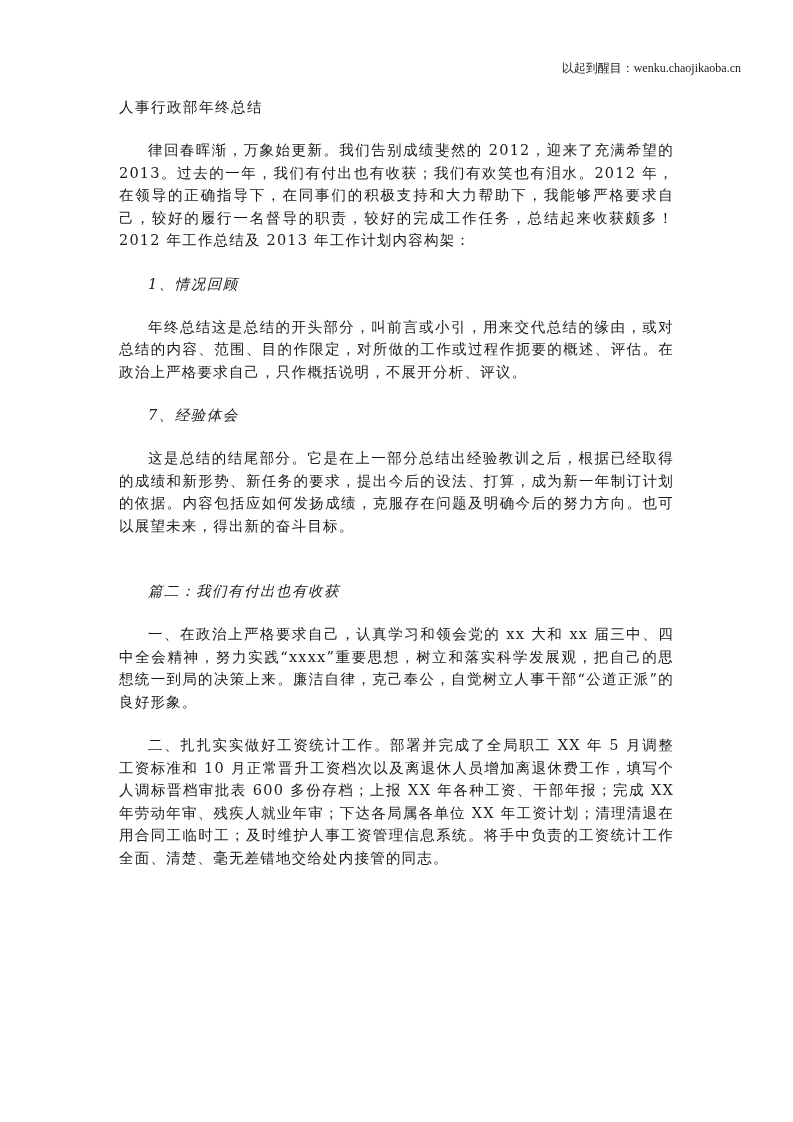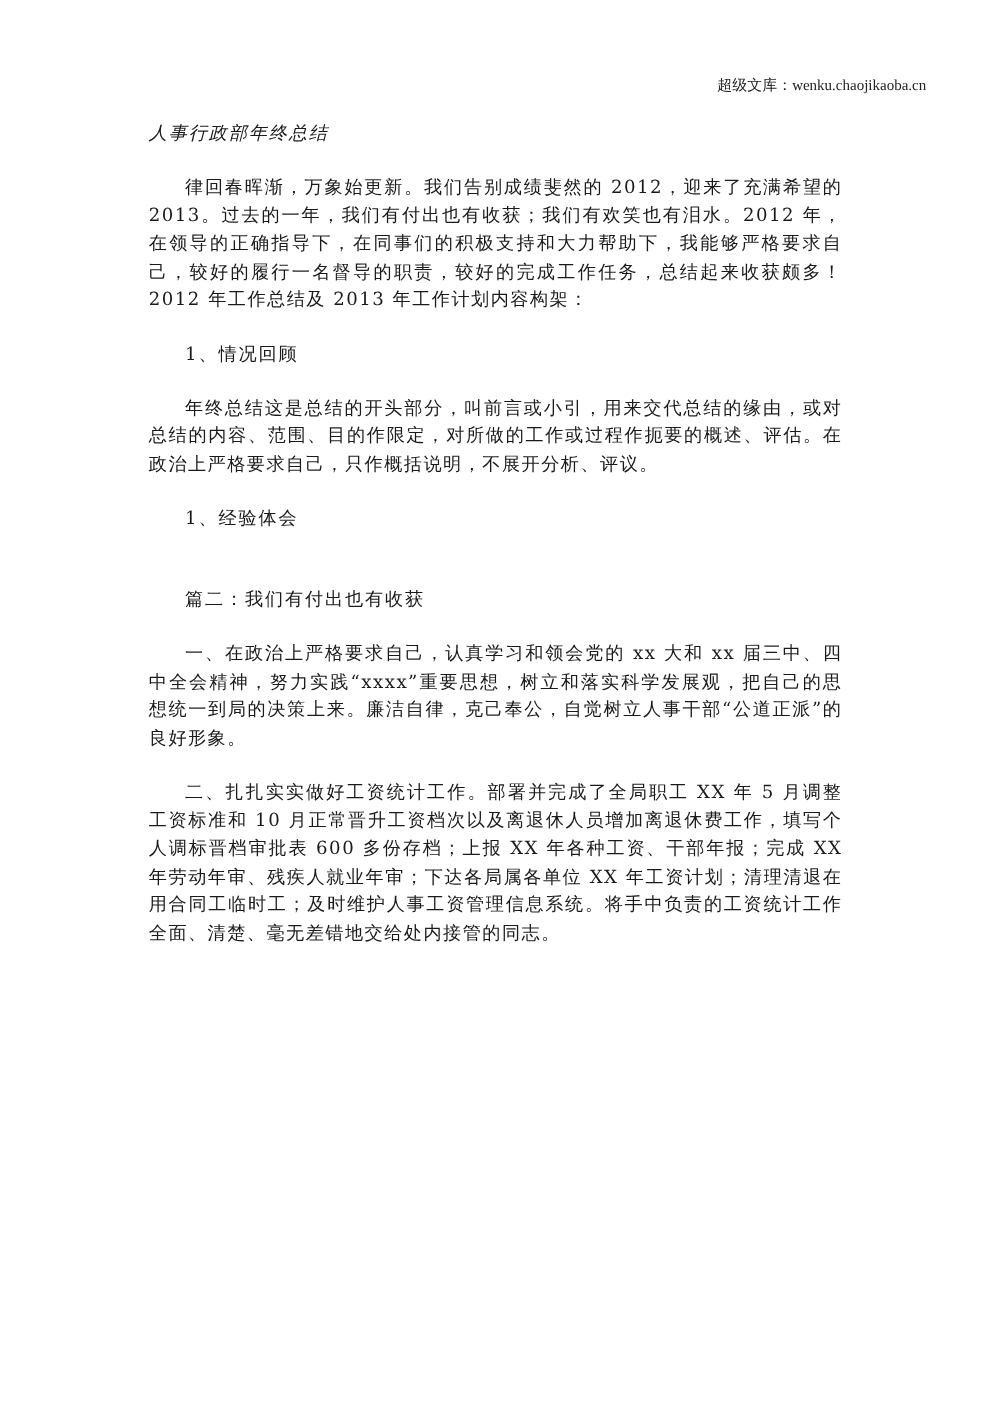--- a/index.html
+++ b/index.html
@@ -1,40 +1,41 @@
 <!DOCTYPE html>
 <html><head>
 <meta charset="utf-8">
 <style>
   html, body { margin: 0; padding: 0; background: #ffffff; }
   body { width: 793px; height: 1122px; position: relative; overflow: hidden;
          font-family: "DejaVu Serif", "Liberation Serif", serif; color: #1a1a1a; }
   .header { position: absolute; top: 60px; right: 52px; font-size: 12px; color: #222;
             font-family: "Liberation Serif", "DejaVu Serif", serif; }
   .page { position: absolute; left: 119px; top: 96px; width: 555px; }
-  .title { font-size: 14.5px; letter-spacing: 1.5px; line-height: 22px; margin: 0 0 21px 0; font-style: italic; }
+  .title { font-size: 14.5px; letter-spacing: 1.5px; line-height: 22px; margin: 0 0 21px 0; }
   .para { font-size: 14.5px; line-height: 22.5px; text-align: justify; text-indent: 2em;
           letter-spacing: 1.2px; margin: 13px 0 21px 0; }
-  .heading { font-size: 14.5px; line-height: 22px; text-indent: 2em; letter-spacing: 1.5px; margin: 0 0 21px 0; }
+  .heading { font-size: 14.5px; line-height: 22px; text-indent: 2em; letter-spacing: 1.5px; margin: 0 0 21px 0; font-style: italic; }
   .gap { height: 22px; }
 </style>
 </head>
 <body>
 
-<div class="header">超级文库：wenku.chaojikaoba.cn</div>
+<div class="header">以起到醒目：wenku.chaojikaoba.cn</div>
 
 <div class="page">
   <div class="title">人事行政部年终总结</div>
 
   <p class="para">律回春晖渐，万象始更新。我们告别成绩斐然的 2012，迎来了充满希望的 2013。过去的一年，我们有付出也有收获；我们有欢笑也有泪水。2012 年，在领导的正确指导下，在同事们的积极支持和大力帮助下，我能够严格要求自己，较好的履行一名督导的职责，较好的完成工作任务，总结起来收获颇多！2012 年工作总结及 2013 年工作计划内容构架：</p>
 
   <div class="heading">1、情况回顾</div>
   <p class="para">年终总结这是总结的开头部分，叫前言或小引，用来交代总结的缘由，或对总结的内容、范围、目的作限定，对所做的工作或过程作扼要的概述、评估。在政治上严格要求自己，只作概括说明，不展开分析、评议。</p>
 
-  <div class="heading">1、经验体会</div>
+  <div class="heading">7、经验体会</div>
 
+  <p class="para">这是总结的结尾部分。它是在上一部分总结出经验教训之后，根据已经取得的成绩和新形势、新任务的要求，提出今后的设法、打算，成为新一年制订计划的依据。内容包括应如何发扬成绩，克服存在问题及明确今后的努力方向。也可以展望未来，得出新的奋斗目标。</p>
 
   <div class="gap"></div>
 
   <div class="heading">篇二：我们有付出也有收获</div>
   <p class="para">一、在政治上严格要求自己，认真学习和领会党的 xx 大和 xx 届三中、四中全会精神，努力实践“xxxx”重要思想，树立和落实科学发展观，把自己的思想统一到局的决策上来。廉洁自律，克己奉公，自觉树立人事干部“公道正派”的良好形象。</p>
   <p class="para">二、扎扎实实做好工资统计工作。部署并完成了全局职工 XX 年 5 月调整工资标准和 10 月正常晋升工资档次以及离退休人员增加离退休费工作，填写个人调标晋档审批表 600 多份存档；上报 XX 年各种工资、干部年报；完成 XX 年劳动年审、残疾人就业年审；下达各局属各单位 XX 年工资计划；清理清退在用合同工临时工；及时维护人事工资管理信息系统。将手中负责的工资统计工作全面、清楚、毫无差错地交给处内接管的同志。</p>
 </div>
 
 </body></html>

